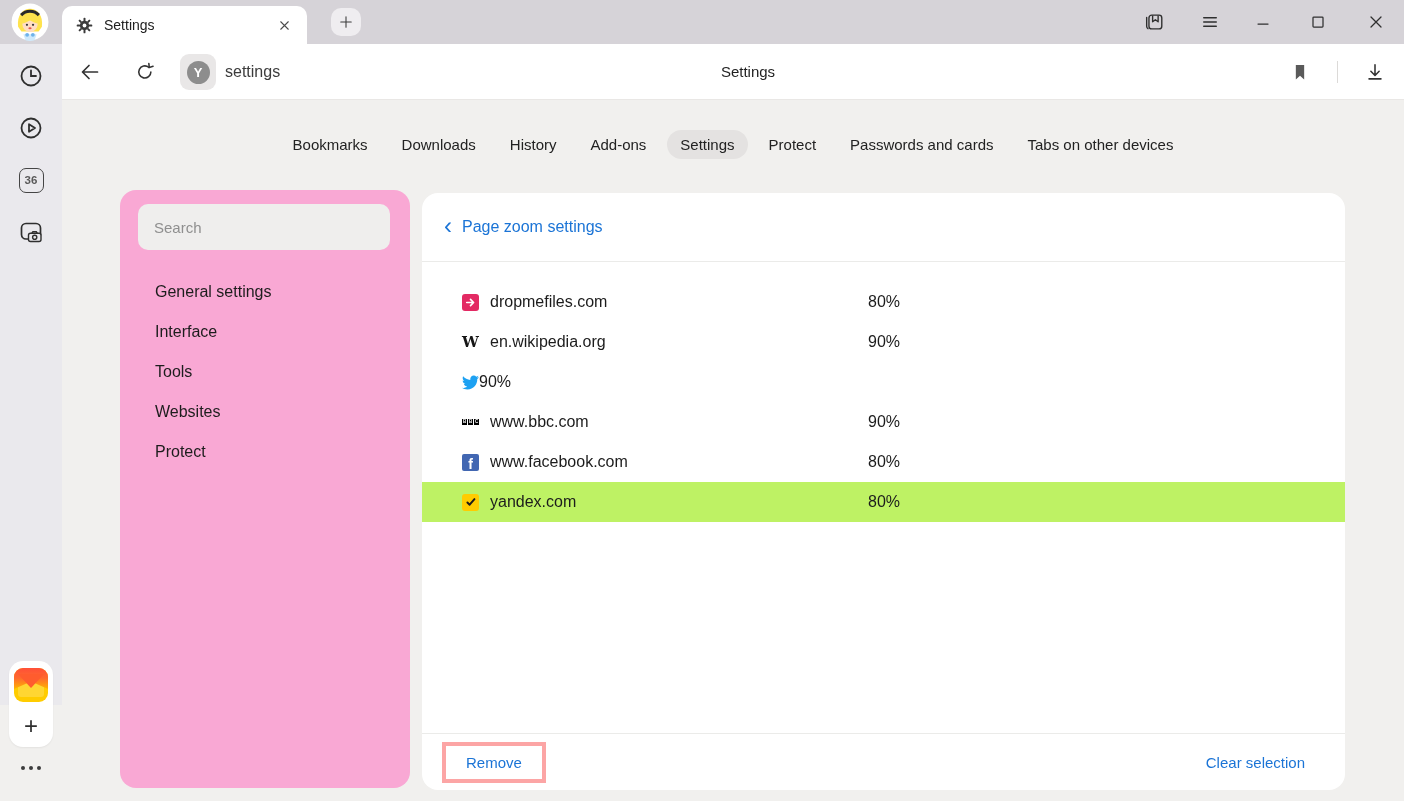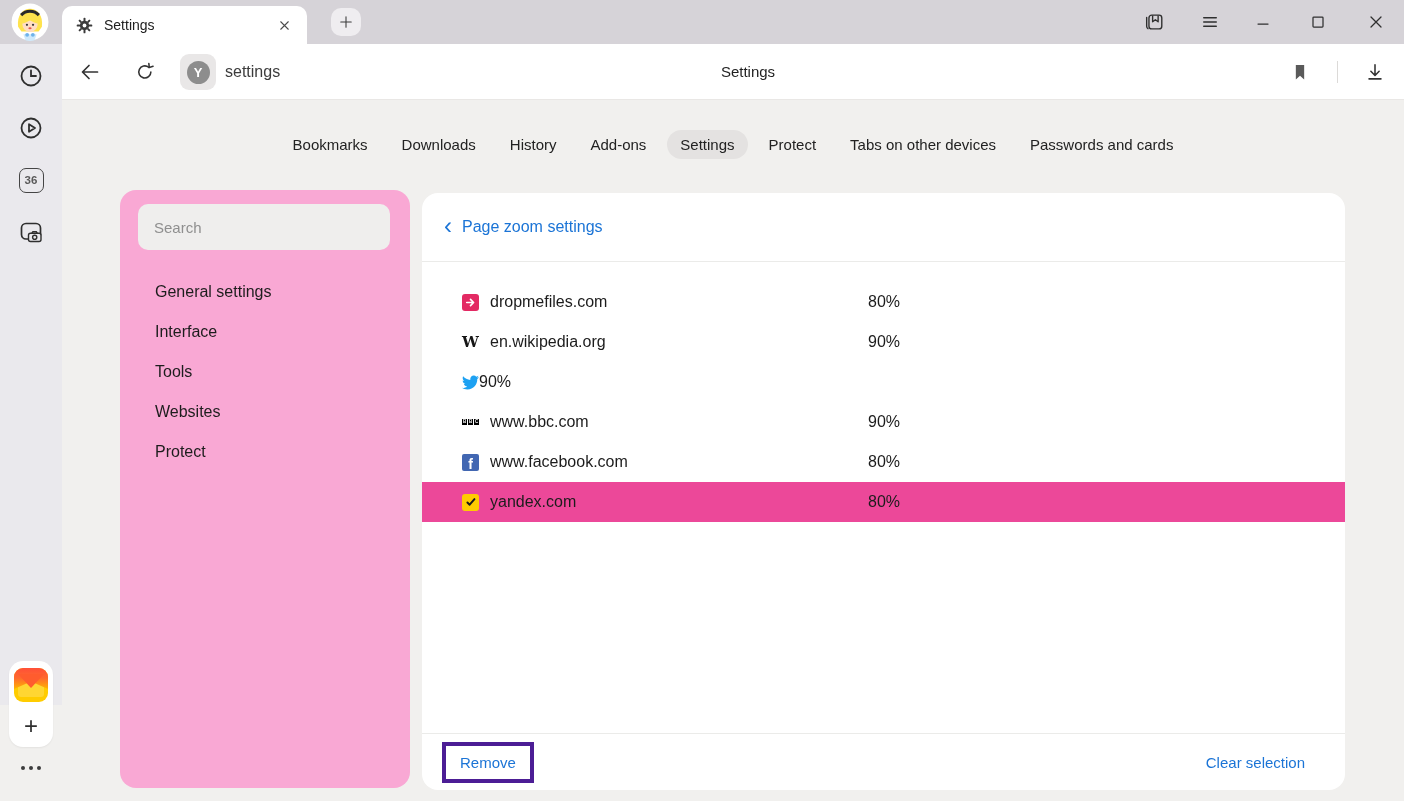--- a/index.html
+++ b/index.html
@@ -65,30 +65,30 @@
   .search::placeholder { color:#8f8f8f; }
   .side-items { position:absolute; left:0; top:82px; width:100%; }
   .side-item { height:40px; display:flex; align-items:center; padding-left:35px; font-size:16px; color:#1d1d1d; }
   .main-card { position:absolute; left:422px; top:193px; width:923px; height:597px; background:#fff; border-radius:16px;
                display:flex; flex-direction:column; }
   .main-header { height:69px; flex:0 0 69px; display:flex; align-items:center; padding-left:16px; border-bottom:1px solid #ebebe9; }
   .chev { color:#1b74d6; font-size:24px; line-height:1; padding:0 10px 3px 6px; }
   .main-title { color:#1b74d6; font-size:16px; }
   .list { padding-top:20px; }
   .site-row { height:40px; display:flex; align-items:center; padding-left:40px; font-size:16px; }
-  .site-row.selected { background:#ec4899; }
+  .site-row.selected { background:#bef264; }
   .favicon { width:17px; height:17px; display:flex; align-items:center; justify-content:center; flex:0 0 17px; }
   .site-name { margin-left:11px; width:378px; color:#1c1c1c; }
   .site-zoom { color:#1c1c1c; }
   .spacer { flex:1; }
   .main-footer { height:57px; flex:0 0 57px; border-top:1px solid #ebebe9; display:flex; align-items:center;
                  justify-content:space-between; padding:0 40px; }
   .link { color:#1b74d6; font-size:15px; text-decoration:none; cursor:pointer; }
-  .remove-wrap { display:inline-flex; align-items:center; justify-content:flex-start; border:4px solid #4c1d95;
-                 padding:8px 14px; margin-left:-20px; }
+  .remove-wrap { display:inline-flex; align-items:center; justify-content:flex-start; border:4px solid #fca5a5;
+                 padding:8px 20px; margin-left:-20px; }
   
   .fav-box { width:17px; height:17px; border-radius:3px; display:flex; align-items:center; justify-content:center; }
   .dmf { background:#e32a63; }
   .ydx { background:#ffcc00; }
   .wiki { font-family:"DejaVu Serif","Liberation Serif",serif; font-size:15px; font-weight:600; color:#161616; line-height:1; }
   .fbbox { width:17px; height:17px; background:#4267b2; border-radius:2px; color:#fff; overflow:hidden;
            font-size:14px; font-weight:bold; text-align:center; line-height:20px; display:block; }
   .bbc { display:flex; gap:1px; }
   .bbc i { font-style:normal; background:#000; color:#fff; width:5px; height:6px; font-size:4.5px; line-height:6.5px;
            text-align:center; font-weight:bold; font-family:"Liberation Sans",sans-serif; }
@@ -247,22 +247,22 @@
       </div>
   </div>
 
   <div class="nav">
       <div class="nav-item">Bookmarks</div>
       <div class="nav-item">Downloads</div>
       <div class="nav-item">History</div>
       <div class="nav-item">Add-ons</div>
       <div class="nav-item active">Settings</div>
       <div class="nav-item">Protect</div>
+      <div class="nav-item">Passwords and cards</div>
       <div class="nav-item">Tabs on other devices</div>
-      <div class="nav-item">Passwords and cards</div>
     </div>
 
   <div class="sidebar-card">
     <input class="search" type="text" placeholder="Search" style="">
     <div class="side-items">
         <div class="side-item">General settings</div>
         <div class="side-item">Interface</div>
         <div class="side-item">Tools</div>
         <div class="side-item">Websites</div>
         <div class="side-item">Protect</div>

